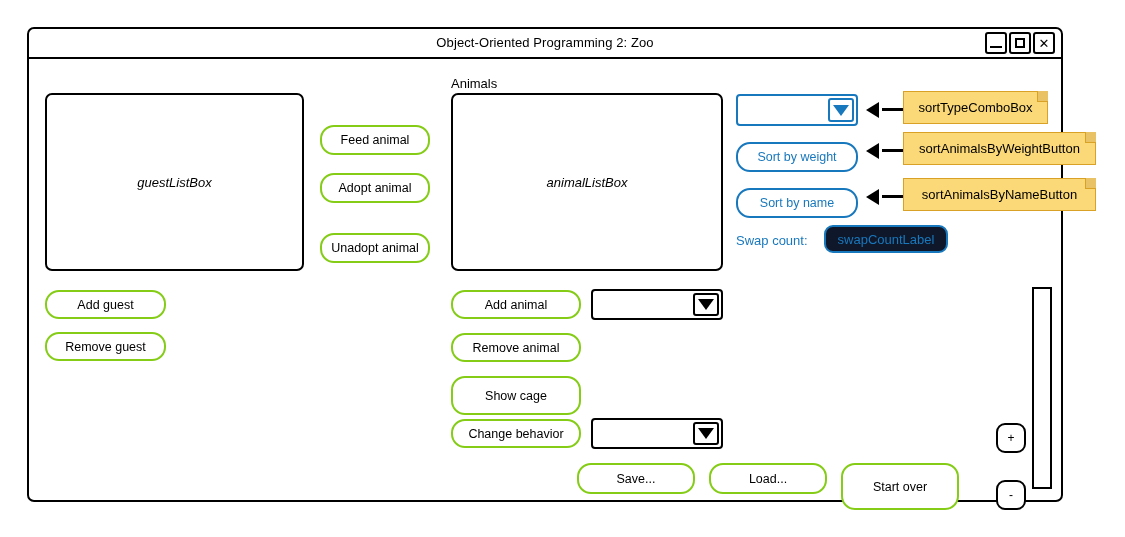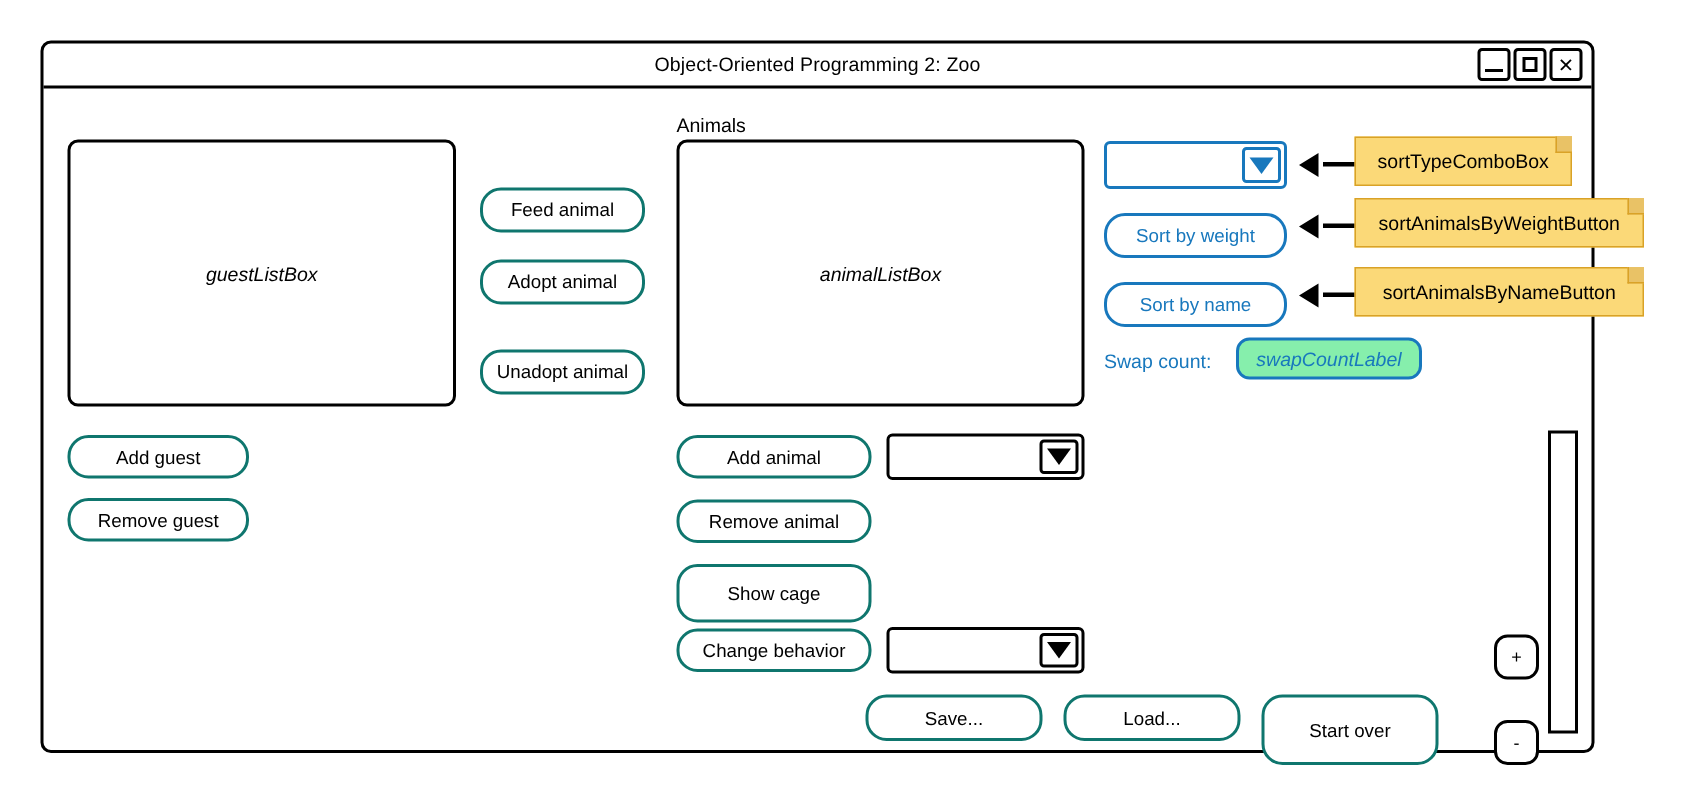--- a/index.html
+++ b/index.html
@@ -90,21 +90,21 @@
     position: absolute;
     left: 4px; top: 4px;
     right: 4px; bottom: 4px;
     border: 2px solid #000;
     box-sizing: border-box;
   }
 
   
   .pill-btn {
     position: absolute;
-    border: 2px solid #0f766e;
+    border: 2px solid #84cc16;
     border-radius: 14px;
     background: #fff;
     box-sizing: border-box;
     display: flex;
     align-items: center;
     justify-content: center;
     font-size: 12.5px;
     color: #000;
     white-space: nowrap;
   }
@@ -161,27 +161,26 @@
   .tri.blue { border-top-color: #1878bd; }
 
   .swap-label {
     position: absolute;
     font-size: 13px;
   }
   .swap-box {
     position: absolute;
     border: 2px solid #1878bd;
     border-radius: 9px;
-    background: #86efac;
-    box-sizing: border-box;
-    display: flex;
-    align-items: center;
-    justify-content: center;
-    font-size: 13px;
-    font-style: italic;
+    background: #0f172a;
+    box-sizing: border-box;
+    display: flex;
+    align-items: center;
+    justify-content: center;
+    font-size: 13px;
     color: #1878bd;
   }
 
   
   .scroll-track {
     position: absolute;
     border: 2px solid #000;
     background: #fff;
     box-sizing: border-box;
   }

